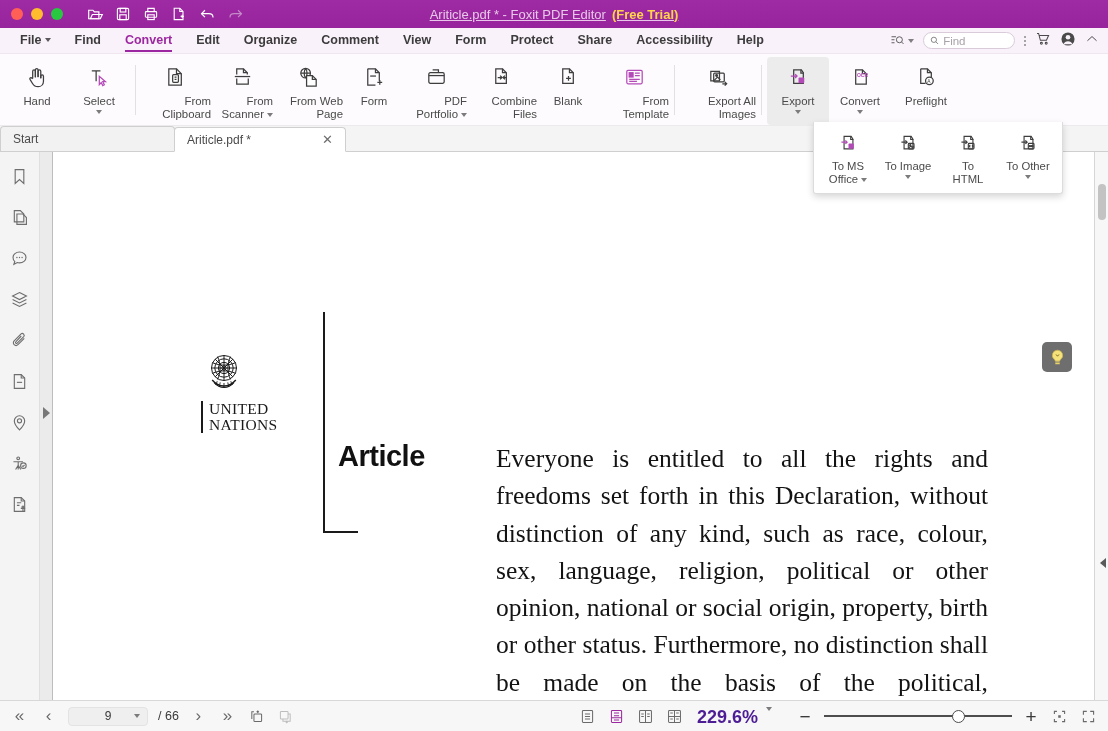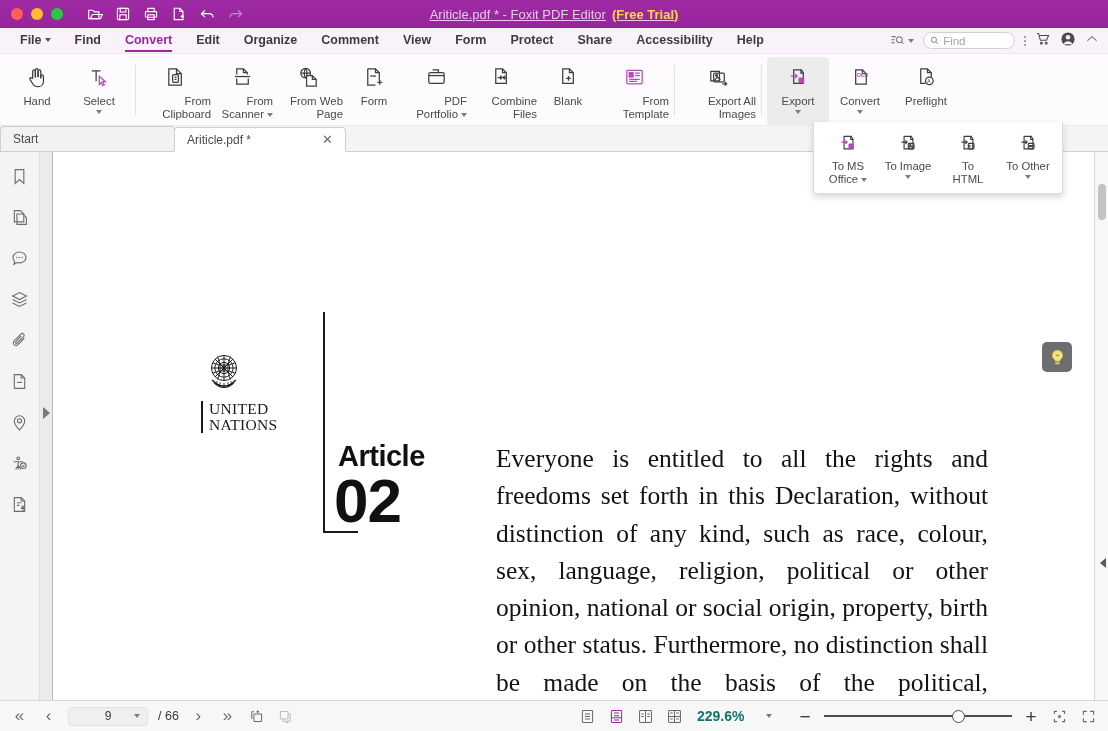--- a/index.html
+++ b/index.html
@@ -157,22 +157,22 @@
   }
   .sb-ico { width:19px; height:19px; display:flex; align-items:center; justify-content:center; color:#6a6a6a; }
   .sb-ico.active { color:#9c27a0; }
   .pagebox {
     width:80px; height:19px; background:#efefef; border-radius:4px; border:1px solid #e3e3e3;
     display:flex; align-items:center; justify-content:center; position:relative; font-size:12px; color:#3a3a3a;
   }
   .pagebox .cd { position:absolute; right:7px; width:0;height:0;border-left:3.5px solid transparent;border-right:3.5px solid transparent;border-top:4px solid #7b7b7b; }
   .pagetotal { font-size:12.5px; color:#3a3a3a; }
   .zoombox {
-    width:92px; height:19px; display:flex; align-items:center; position:relative;
-    font-size:14px; color:#0f766e; font-weight:bold; padding-left:3px;
+    width:92px; height:19px; display:flex; align-items:flex-start; position:relative;
+    font-size:18px; color:#4c1d95; font-weight:bold; padding-left:3px;
   }
   .zoombox .cd { position:absolute; right:14px; width:0;height:0;border-left:3.5px solid transparent;border-right:3.5px solid transparent;border-top:4px solid #7b7b7b; }
   .slider { width:188px; height:14px; position:relative; display:flex; align-items:center; }
   .slider .track { width:100%; height:1.5px; background:#4d4d4d; }
   .slider .thumb { position:absolute; left:68%; width:13px;height:13px;border-radius:50%;background:#fff;border:1.5px solid #4d4d4d; }
   .plusminus { font-size:19px; color:#3a3a3a; line-height:1; width:18px; text-align:center; }
 </style>
 </head>
 <body>
 
@@ -653,21 +653,20 @@
         </span>
 
         <div class="un-text">
           <div>UNITED</div>
           <div>NATIONS</div>
         </div>
 
         <div class="art-rule"></div>
         <div class="art-rule-b"></div>
         <div class="art-word">Article</div>
-        <div class="art-num">02</div>
 
         <div class="bodytext">Everyone is entitled to all the rights and freedoms set forth in this Declaration, without distinction of any kind, such as race, colour, sex, language, religion, political or other opinion, national or social origin, property, birth or other status. Furthermore, no distinction shall be made on the basis of the political, jurisdictional or international status of the country or territory to which a person belongs, whether it be independent,</div>
 
         <span class="tipbtn">
           <svg width="19" height="19" viewBox="0 0 22 22">
             <path d="M11 2.5a6 6 0 0 0-3.6 10.8c.6.5.9 1.1.9 1.8h5.4c0-.7.3-1.3.9-1.8A6 6 0 0 0 11 2.5z" fill="#f5e27a" stroke="#c9b24e" stroke-width=".8"></path>
             <rect x="8.3" y="15.5" width="5.4" height="1.4" rx=".7" fill="#e8d36a"></rect>
             <rect x="8.3" y="17.5" width="5.4" height="1.4" rx=".7" fill="#e8d36a"></rect>
             <path d="M9.3 7.5l1.7 2 1.7-2" fill="none" stroke="#6b5c1e" stroke-width="1"></path>
           </svg>

